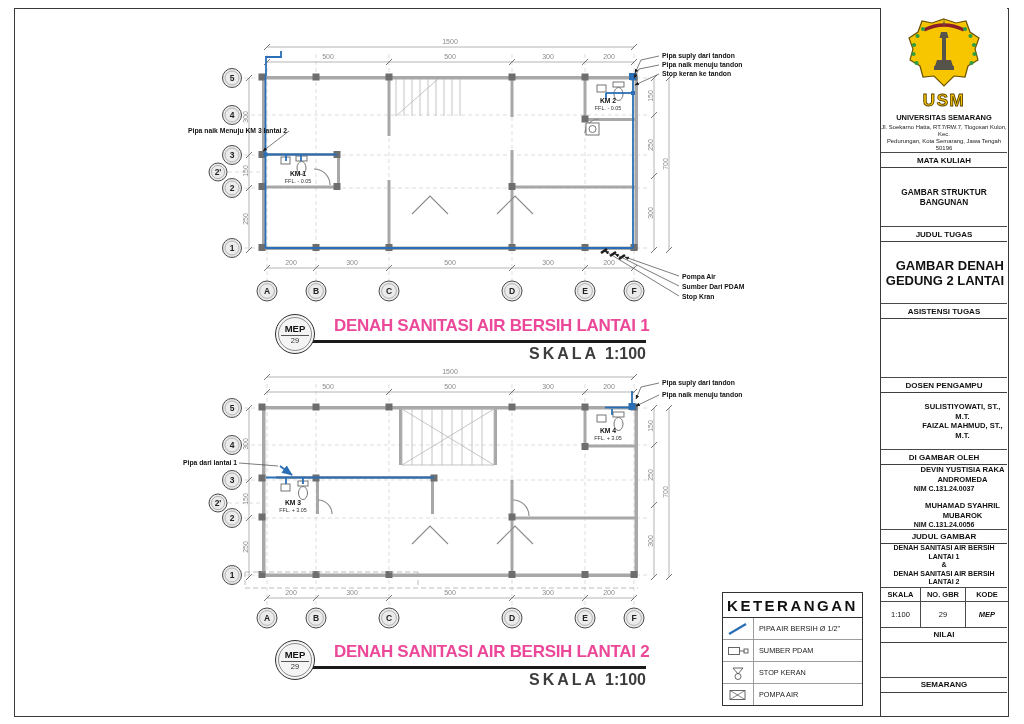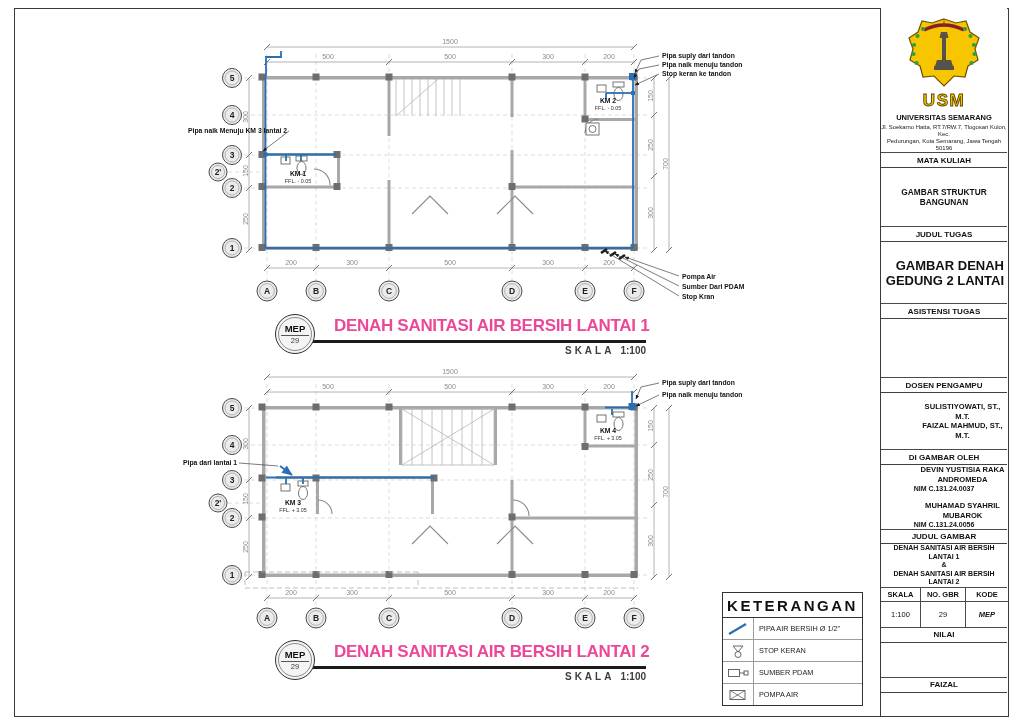--- a/index.html
+++ b/index.html
@@ -33,21 +33,21 @@
   .mep{position:absolute;width:40px;height:40px;border:1.5px solid #2f2f2f;border-radius:50%;
        background:#f4f4f4;box-sizing:border-box;display:flex;flex-direction:column;
        align-items:center;justify-content:center;z-index:5;}
   .mep::before{content:"";position:absolute;inset:2px;border:1px solid #8c8c8c;border-radius:50%;}
   .mep .code{font-size:9.5px;font-weight:bold;line-height:11px;border-bottom:1px solid #555;
        padding:0 4px 1px;}
   .mep .no{font-size:7.5px;line-height:10px;color:#333;}
   .ptitle{position:absolute;font-weight:bold;font-size:17px;letter-spacing:-.3px;color:#ec4899;
        white-space:nowrap;z-index:4;}
   .prule{position:absolute;height:3px;background:#1a1a1a;z-index:3;}
-  .pscale{position:absolute;font-size:10px;font-weight:bold;color:#3c3c3c;text-align:right;z-index:4;}
+  .pscale{position:absolute;font-size:16px;font-weight:bold;color:#3c3c3c;text-align:right;z-index:4;}
   .pscale .sl{letter-spacing:3px;margin-right:6px;}
   
   .legend{position:absolute;left:722px;top:592px;width:141px;background:#fff;
        border:1.2px solid #333;box-sizing:border-box;z-index:6;}
   .leg-title{border-bottom:1.2px solid #333;text-align:center;font-weight:bold;font-size:15px;
        letter-spacing:2.5px;padding:4px 0 3px;}
   .leg-row{display:flex;align-items:center;height:21px;border-bottom:.7px solid #9d9d9d;}
   .leg-row:last-child{border-bottom:none;}
   .leg-sym{width:30px;align-self:stretch;border-right:.7px solid #9d9d9d;display:flex;
        align-items:center;justify-content:center;}
@@ -464,35 +464,35 @@
     <div class="leg-sym">
       <svg width="24" height="16">
           <line x1="3" y1="13" x2="20" y2="3" stroke="#2a6fb5" stroke-width="2.2"></line>
         </svg>
     </div>
     <div class="leg-lab">PIPA AIR BERSIH Ø 1/2"</div>
   </div>
   <div class="leg-row">
     <div class="leg-sym">
       <svg width="24" height="16">
-          <path d="M7,3 h10 l-5,6 z" fill="none" stroke="#555" stroke-width="0.9"></path>
-          <circle cx="12" cy="11.5" r="3" fill="none" stroke="#555" stroke-width="0.9"></circle>
-        </svg>
-    </div>
-    <div class="leg-lab">STOP KERAN</div>
-  </div>
-  <div class="leg-row">
-    <div class="leg-sym">
-      <svg width="24" height="16">
           <rect x="2.5" y="4.5" width="11" height="7" fill="none" stroke="#555" stroke-width="0.9"></rect>
           <line x1="13.5" y1="8" x2="18.5" y2="8" stroke="#555" stroke-width="0.9"></line>
           <rect x="18" y="6" width="4" height="4" fill="none" stroke="#555" stroke-width="0.9"></rect>
         </svg>
     </div>
     <div class="leg-lab">SUMBER PDAM</div>
+  </div>
+  <div class="leg-row">
+    <div class="leg-sym">
+      <svg width="24" height="16">
+          <path d="M7,3 h10 l-5,6 z" fill="none" stroke="#555" stroke-width="0.9"></path>
+          <circle cx="12" cy="11.5" r="3" fill="none" stroke="#555" stroke-width="0.9"></circle>
+        </svg>
+    </div>
+    <div class="leg-lab">STOP KERAN</div>
   </div>
   <div class="leg-row">
     <div class="leg-sym">
       <svg width="24" height="16">
           <rect x="4" y="3.5" width="15" height="9" fill="none" stroke="#555" stroke-width="0.9"></rect>
           <path d="M4,3.5 L19,12.5 M19,3.5 L4,12.5" stroke="#555" stroke-width="0.7"></path>
         </svg>
     </div>
     <div class="leg-lab">POMPA AIR</div>
   </div>
@@ -572,15 +572,15 @@
     <div class="th">NO. GBR</div>
     <div class="th">KODE</div>
     <div>1:100</div>
     <div>29</div>
     <div class="it">MEP</div>
   </div>
 
   <div class="tb-hdr" style="flex-basis:14px;">NILAI</div>
   <div class="tb-val" style="flex-basis:34px;"></div>
 
-  <div class="tb-hdr" style="flex-basis:14px;">FAIZAL</div>
+  <div class="tb-hdr" style="flex-basis:14px;">SEMARANG</div>
   <div class="tb-val" style="flex:1;"></div>
 </aside>
 
 </body></html>

